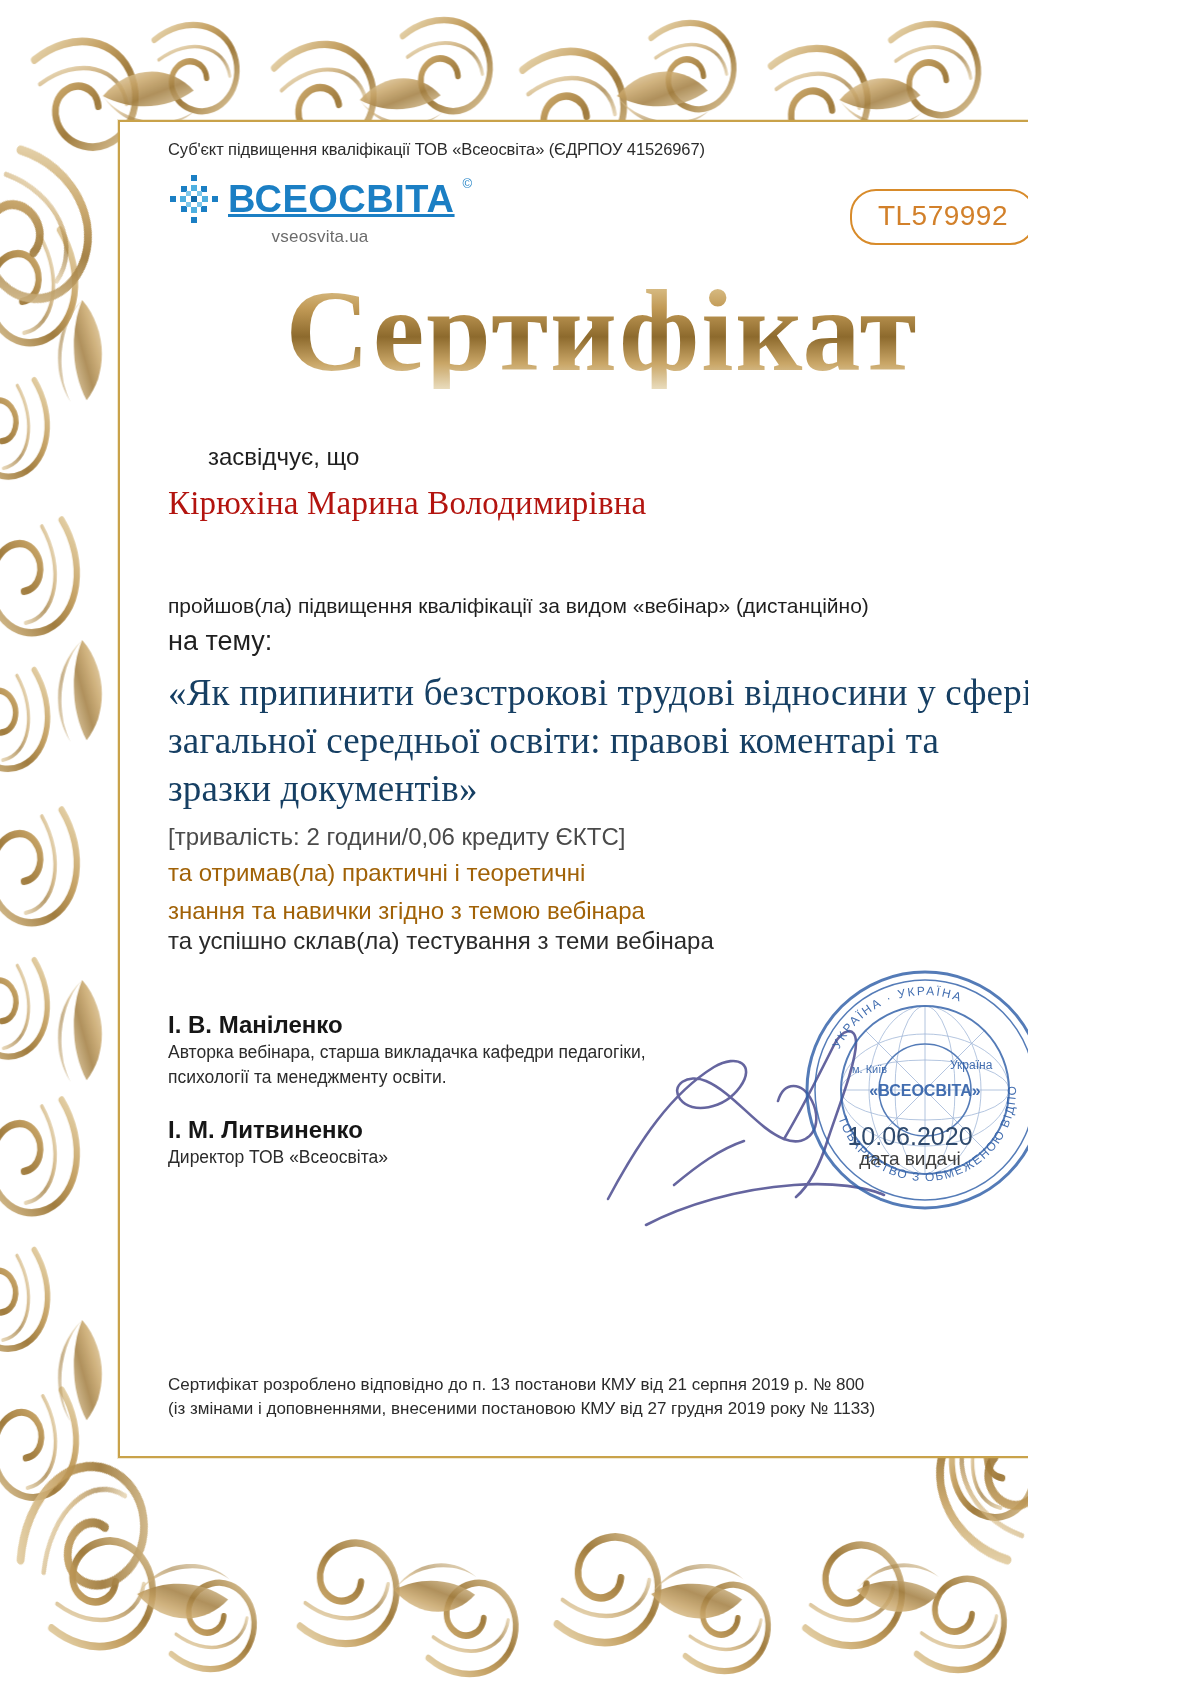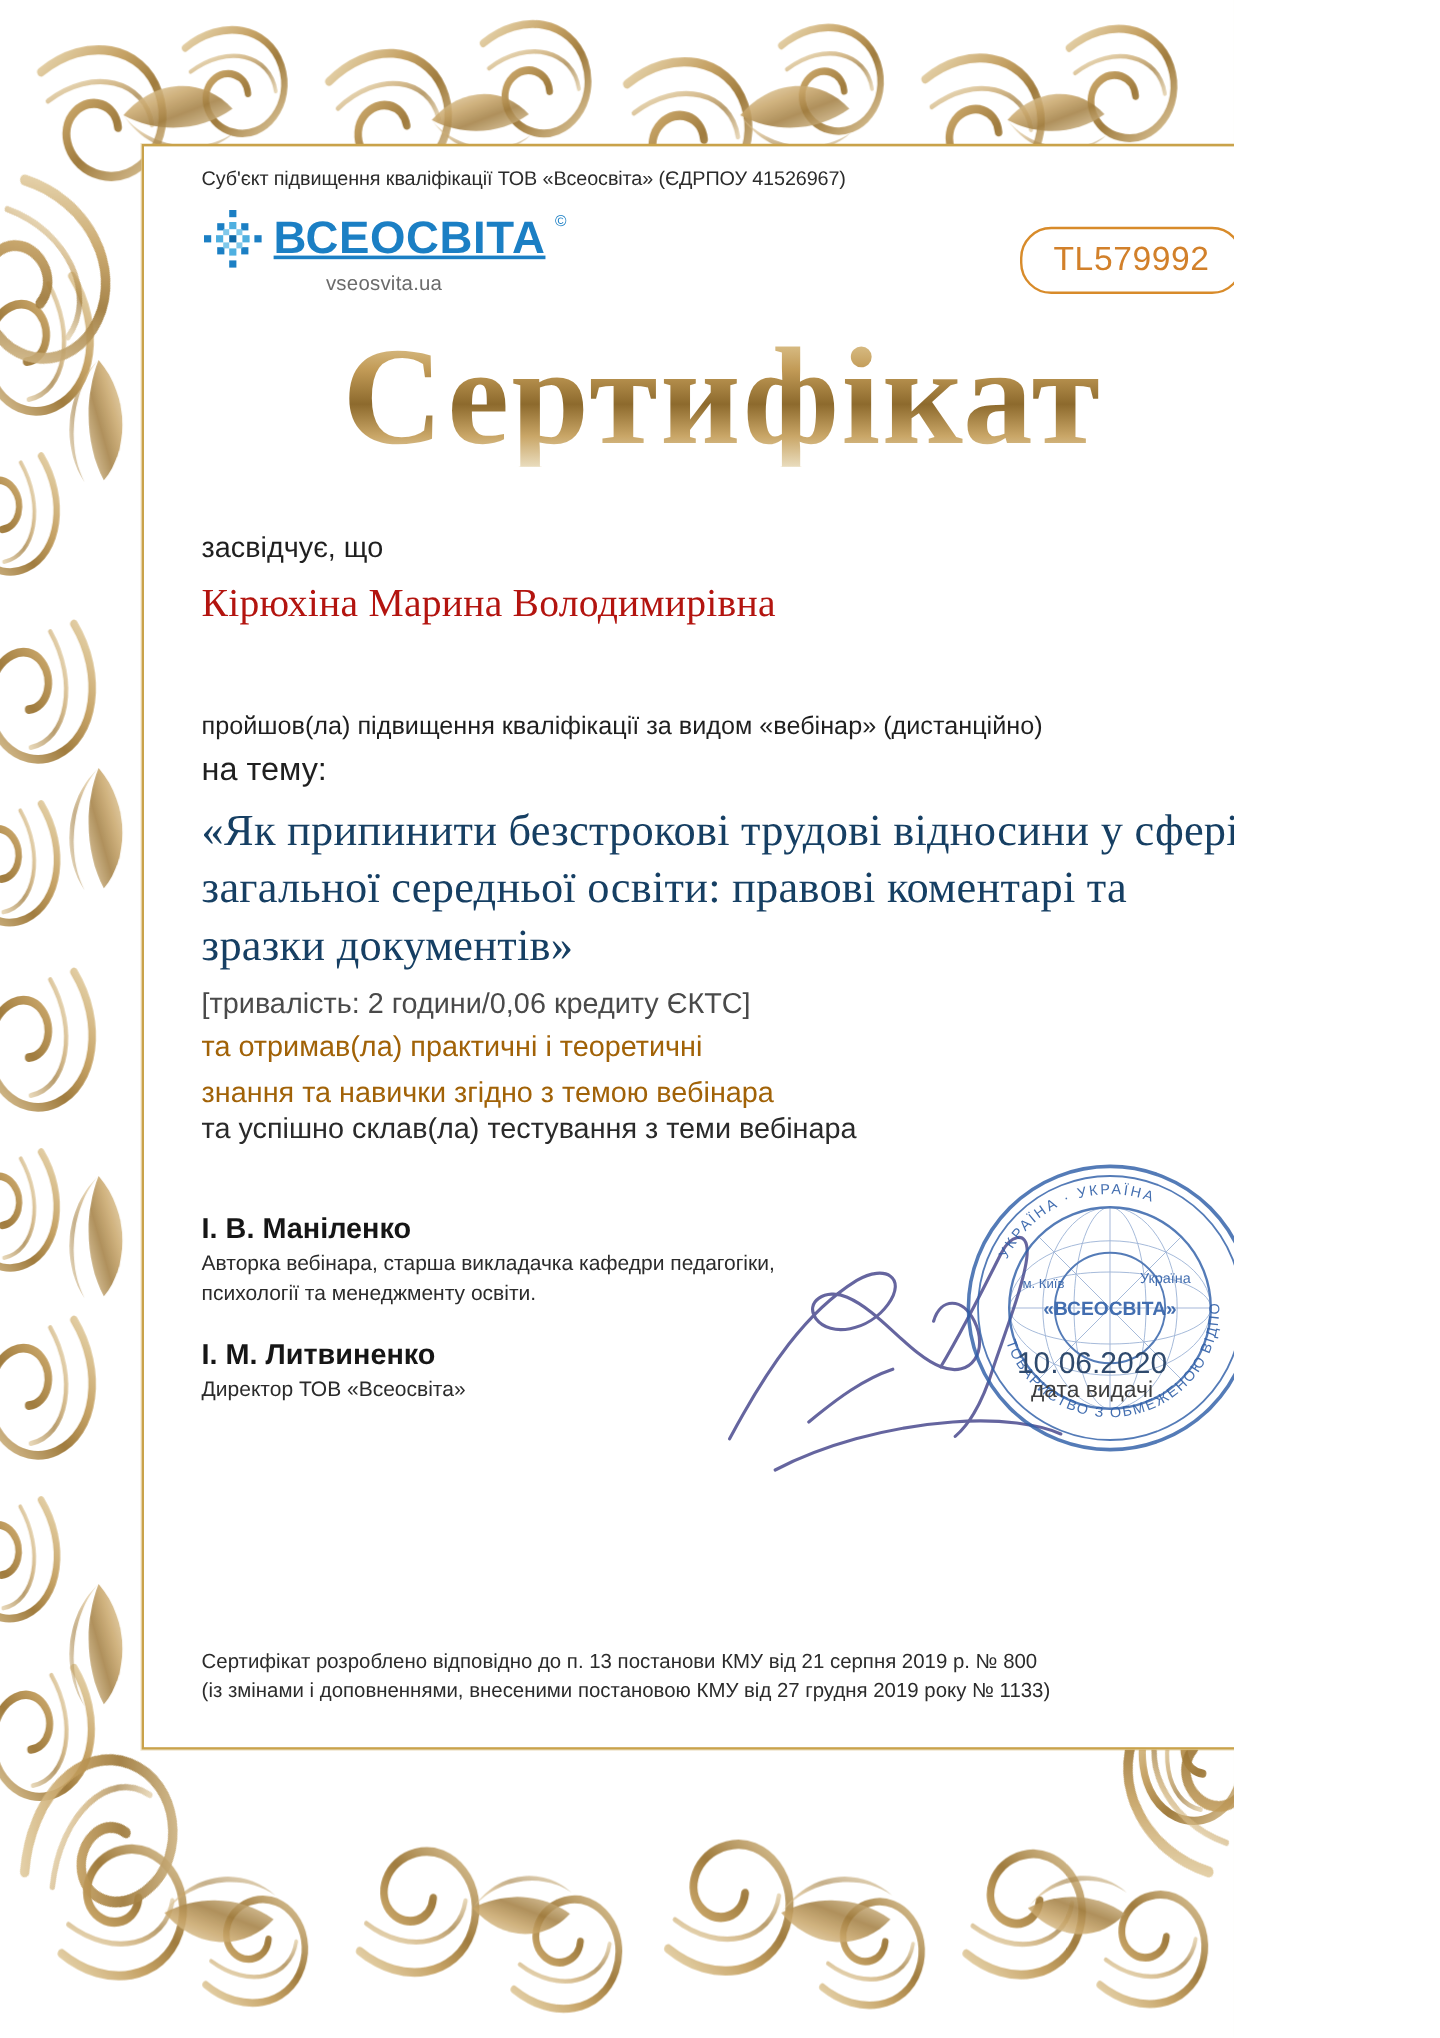--- a/index.html
+++ b/index.html
@@ -115,20 +115,21 @@
     background-clip: text;
     color: transparent;
     -webkit-text-fill-color: transparent;
   }
 
   
   .lead {
     margin-top: 54px;
     font-size: 24px;
     color: #1f1f1f;
+    margin-left: 40px;
   }
   .recipient {
     margin-top: 14px;
     font-size: 33px;
     color: #b3140f;
     font-family: "Liberation Serif", serif;
     letter-spacing: 0.2px;
   }
 
   .qual-line {

